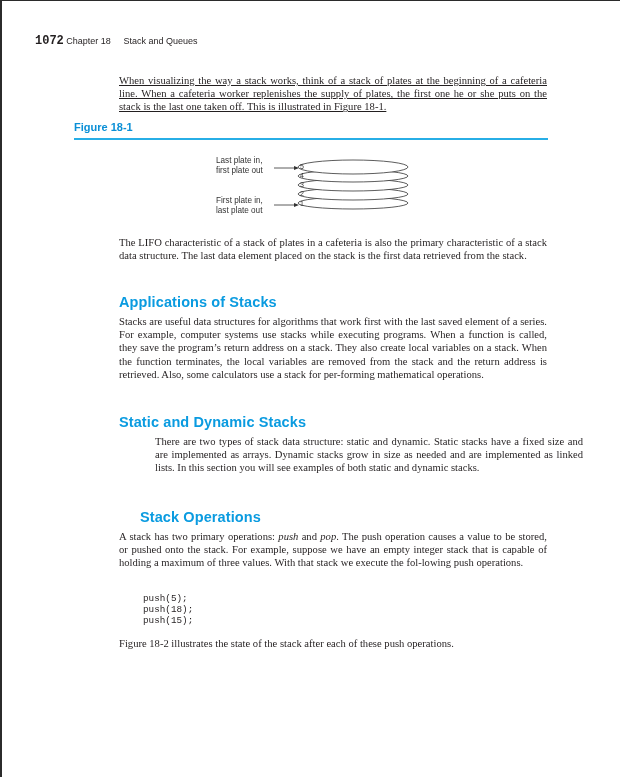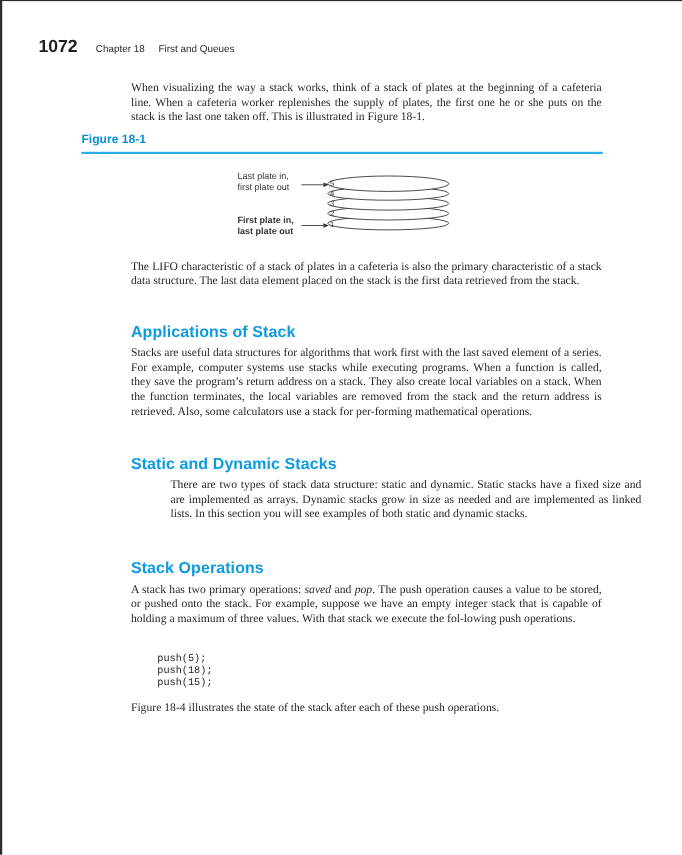--- a/index.html
+++ b/index.html
@@ -1,53 +1,53 @@
 <!DOCTYPE html>
 <html><head>
 <meta charset="utf-8">
 <style>
   html, body { margin:0; padding:0; }
   body { width:620px; height:777px; background:#ffffff; position:relative; overflow:hidden;
          font-family:"Liberation Serif", serif; color:#231f20; }
   .page-border-left { position:absolute; left:0; top:0; width:2px; height:777px; background:#2b2b2b; }
   .page-border-top { position:absolute; left:0; top:0; width:620px; height:1px; background:#2b2b2b; }
   .running-head { position:absolute; left:35px; top:34px; font-family:"Liberation Sans", sans-serif; font-size:9px; color:#231f20; white-space:nowrap; }
-  .running-head .pg { font-family:Liberation Sans, sans-serif; font-weight:bold; font-size:16px; margin-right:14px; }
+  .running-head .pg { font-family:Liberation Mono, monospace; font-weight:bold; font-size:12px; margin-right:0; }
   .running-head .ch { margin-right:10px;margin-top:12px; }
   .para { position:absolute; left:119px; width:428px; font-size:10.6px; line-height:13.2px; text-align:justify; margin:0; }
   .fig-label { position:absolute; left:74px; top:121px; font-family:"Liberation Sans", sans-serif; font-weight:bold; font-size:11px; color:#0a8fd6; }
   .fig-rule { position:absolute; left:74px; top:138px; width:474px; height:2px; background:#27aee6; }
   .figure { position:absolute; left:200px; top:150px; width:240px; height:80px; }
   .fig-cap { position:absolute; font-family:"Liberation Sans", sans-serif; font-size:8.2px; line-height:10px; color:#333; white-space:pre-line; }
   .heading { position:absolute; left:119px; font-family:"Liberation Sans", sans-serif; font-weight:bold; font-size:14.5px; color:#0a9be0; margin:0; letter-spacing:0.1px; }
   .code { position:absolute; left:143px; top:593px; font-family:"Liberation Mono", monospace; font-size:9.3px; line-height:11px; margin:0; color:#231f20; }
   .code div { white-space:pre;font-family:Liberation Mono, monospace; }
   em { font-style:italic; }
 </style>
 </head>
 <body>
 
 <div class="page-border-top"></div>
 <div class="page-border-left"></div>
 
 <div class="running-head">
   <span class="pg">1072</span>
   <span class="ch">Chapter 18</span>
-  <span>First and Queues</span>
+  <span>Stack and Queues</span>
 </div>
 
-<p class="para" style="top:74px;">When visualizing the way a stack works, think of a stack of plates at the beginning of a cafeteria line. When a cafeteria worker replenishes the supply of plates, the first one he or she puts on the stack is the last one taken off. This is illustrated in Figure 18-1.</p>
+<p class="para" style="top:74px;text-decoration:underline;">When visualizing the way a stack works, think of a stack of plates at the beginning of a cafeteria line. When a cafeteria worker replenishes the supply of plates, the first one he or she puts on the stack is the last one taken off. This is illustrated in Figure 18-1.</p>
 
 <div class="fig-label">Figure 18-1</div>
 <div class="fig-rule"></div>
 
 <div class="figure">
   <div class="fig-cap" style="left:16px; top:6px;">Last plate in,
 first plate out</div>
-  <div class="fig-cap" style="left:16px; top:46px;font-weight:bold;">First plate in,
+  <div class="fig-cap" style="left:16px; top:46px;">First plate in,
 last plate out</div>
   <svg width="240" height="80" viewBox="0 0 240 80" style="position:absolute;left:0;top:0;">
     <g>
       <line x1="74" y1="18" x2="94" y2="18" stroke="#333" stroke-width="0.8"></line>
       <polygon points="94,16 99,18 94,20" fill="#333"></polygon>
     </g>
     <g>
       <line x1="74" y1="55" x2="94" y2="55" stroke="#333" stroke-width="0.8"></line>
       <polygon points="94,53 99,55 94,57" fill="#333"></polygon>
     </g>
@@ -63,28 +63,28 @@
       <text x="100" y="28">4</text>
       <text x="100" y="37">3</text>
       <text x="100" y="46">2</text>
       <text x="100" y="56">1</text>
     </g>
   </svg>
 </div>
 
 <p class="para" style="top:236px;">The LIFO characteristic of a stack of plates in a cafeteria is also the primary characteristic of a stack data structure. The last data element placed on the stack is the first data retrieved from the stack.</p>
 
-<h2 class="heading" style="top:294px;">Applications of Stack</h2>
+<h2 class="heading" style="top:294px;">Applications of Stacks</h2>
 <p class="para" style="top:315px;">Stacks are useful data structures for algorithms that work first with the last saved element of a series. For example, computer systems use stacks while executing programs. When a function is called, they save the program’s return address on a stack. They also create local variables on a stack. When the function terminates, the local variables are removed from the stack and the return address is retrieved. Also, some calculators use a stack for per-forming mathematical operations.</p>
 
 <h2 class="heading" style="top:414px;text-align:right;">Static and Dynamic Stacks</h2>
 <p class="para" style="top:435px;margin-left:36px;">There are two types of stack data structure: static and dynamic. Static stacks have a fixed size and are implemented as arrays. Dynamic stacks grow in size as needed and are implemented as linked lists. In this section you will see examples of both static and dynamic stacks.</p>
 
-<h2 class="heading" style="top:509px;">Stack Operations</h2>
-<p class="para" style="top:530px;"><span>A stack has two primary operations: </span><em>saved</em><span> and </span><em>pop</em><span>. The push operation causes a value to be stored, or pushed onto the stack. For example, suppose we have an empty integer stack that is capable of holding a maximum of three values. With that stack we execute the fol-lowing push operations.</span></p>
+<h2 class="heading" style="top:509px;margin-left:21px;">Stack Operations</h2>
+<p class="para" style="top:530px;"><span>A stack has two primary operations: </span><em>push</em><span> and </span><em>pop</em><span>. The push operation causes a value to be stored, or pushed onto the stack. For example, suppose we have an empty integer stack that is capable of holding a maximum of three values. With that stack we execute the fol-lowing push operations.</span></p>
 
 <div class="code">
   <div>push(5);</div>
   <div>push(18);</div>
   <div>push(15);</div>
 </div>
 
-<p class="para" style="top:637px;">Figure 18-4 illustrates the state of the stack after each of these push operations.</p>
+<p class="para" style="top:637px;">Figure 18-2 illustrates the state of the stack after each of these push operations.</p>
 
 </body></html>

